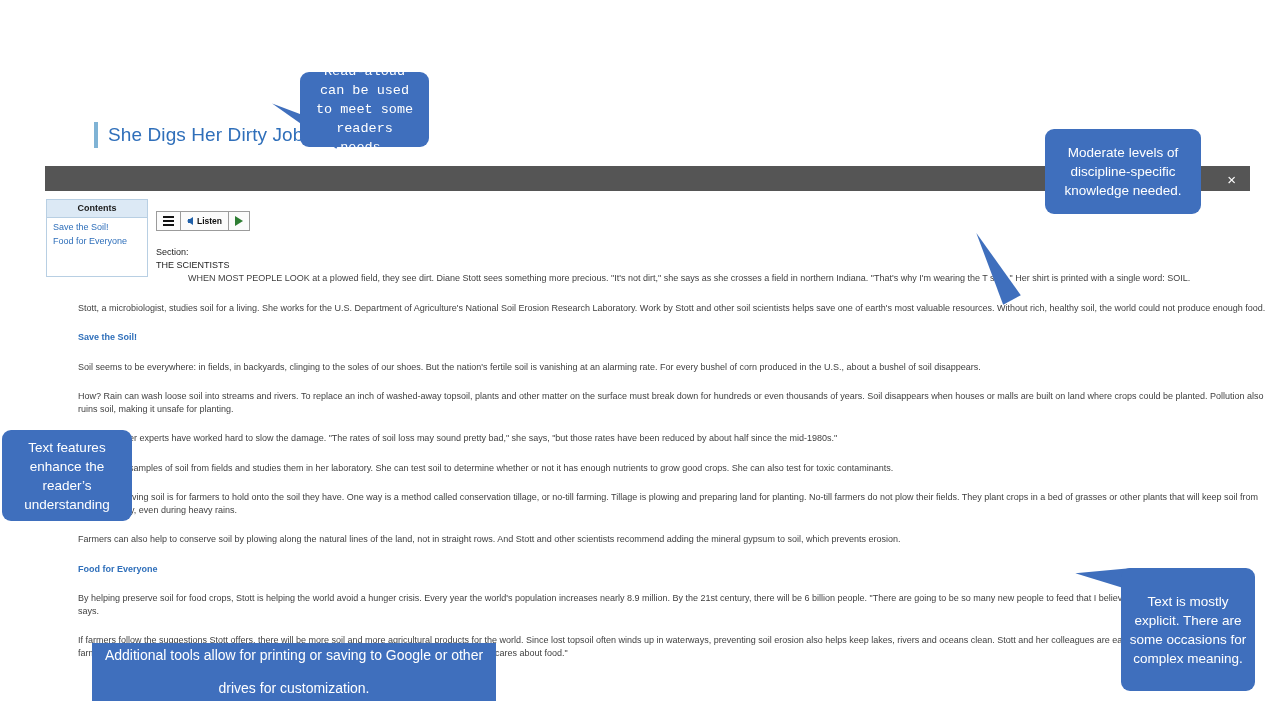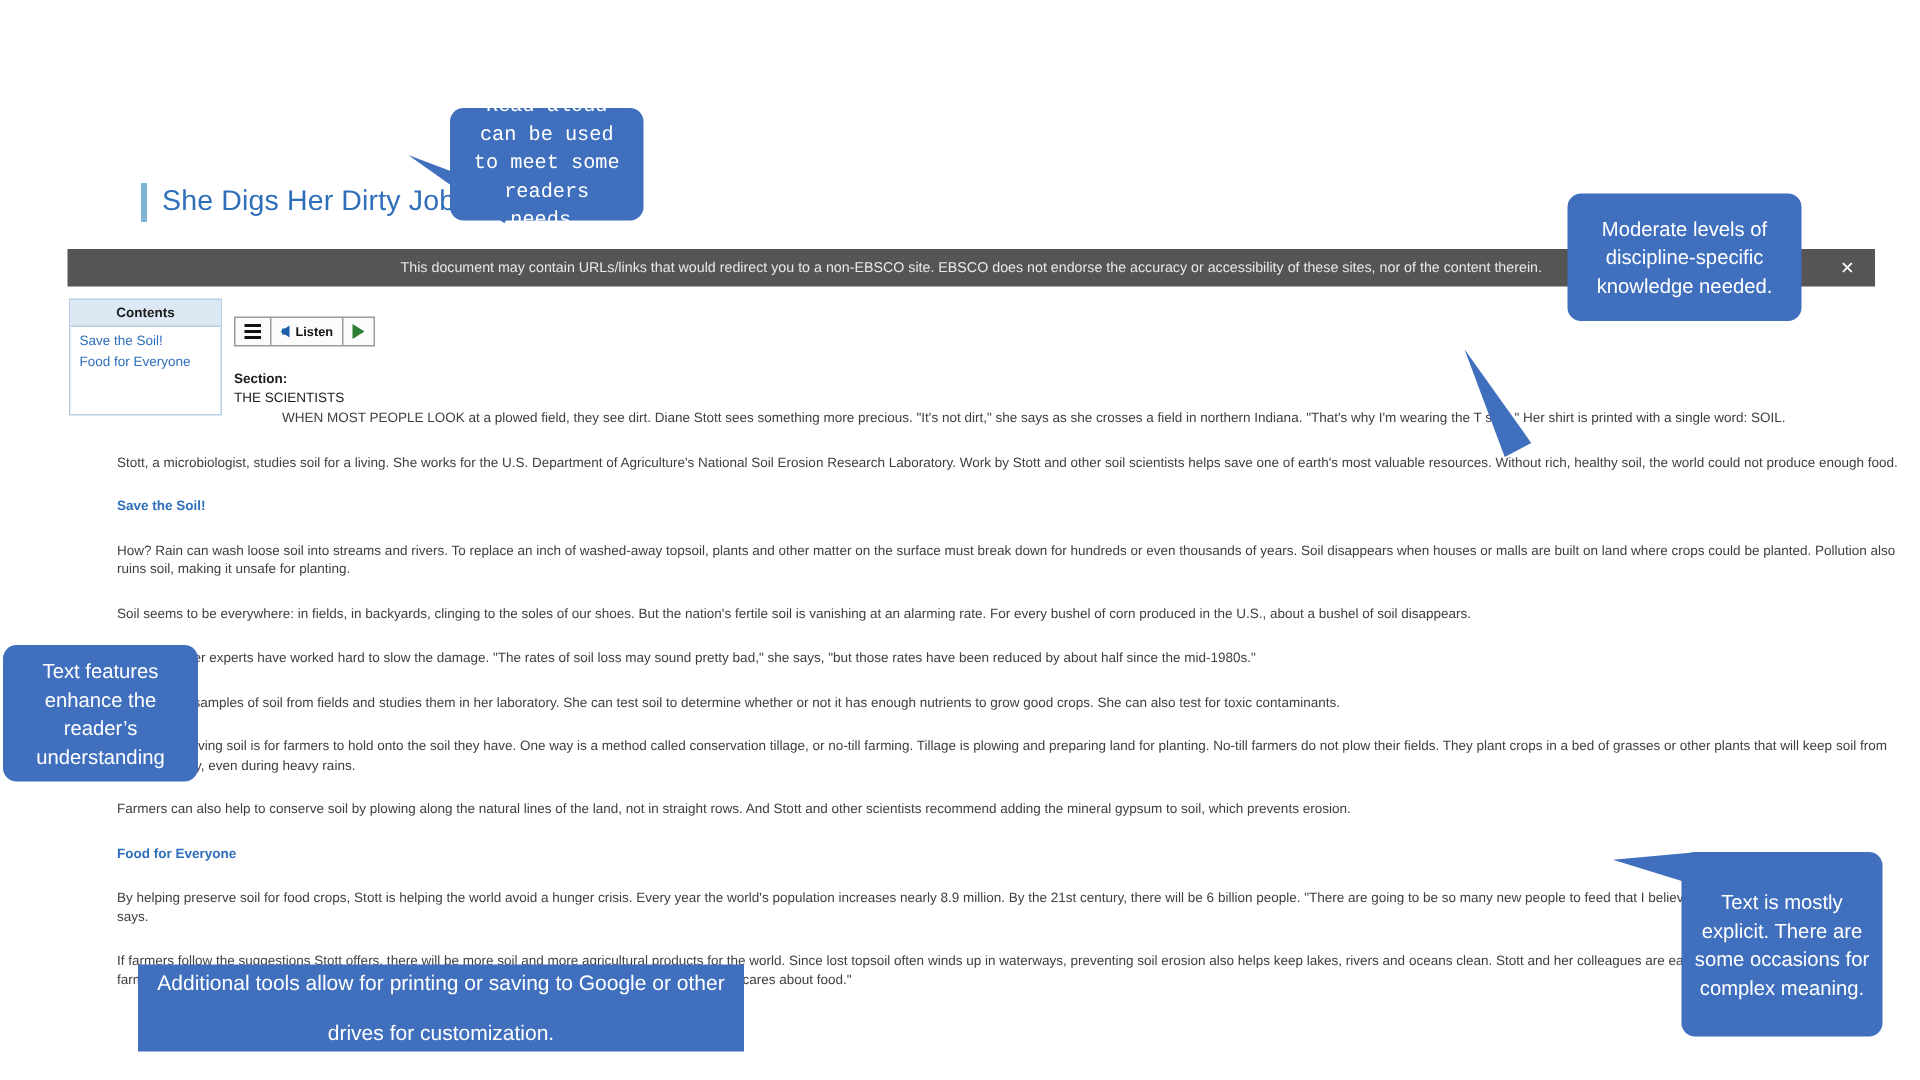--- a/index.html
+++ b/index.html
@@ -138,21 +138,21 @@
 
   
   #section-block {
     position: absolute;
     left: 156px;
     top: 246px;
     font-size: 9px;
     color: #1c1c1c;
     line-height: 13px;
   }
-  #section-label { font-weight: bold; }
+  #section-label { font-weight: normal; }
 
   #body-col {
     position: absolute;
     left: 46px;
     top: 272px;
     width: 1190px;
     font-size: 9px;
     color: #3f3f3f;
     line-height: 12.5px;
     margin-left: 32px;
@@ -225,21 +225,20 @@
 </style>
 </head>
 <body>
 
 <div id="article-title-wrap">
   <div id="title-bar-accent"></div>
   <div id="article-title">She Digs Her Dirty Job</div>
 </div>
 
 <div id="notice-banner">
-  <div id="notice-text">This document may contain URLs/links that would redirect you to a non-EBSCO site. EBSCO does not endorse the accuracy or accessibility of these sites, nor of the content therein.</div>
   <div id="notice-close">×</div>
 </div>
 
 <div id="contents-panel">
   <div id="contents-header">Contents</div>
   <a class="contents-link">Save the Soil!</a>
   <a class="contents-link">Food for Everyone</a>
 </div>
 
 <div id="listen-toolbar">
@@ -262,22 +261,22 @@
 <div id="section-block">
   <div id="section-label">Section:</div>
   <div>THE SCIENTISTS</div>
 </div>
 
 <div id="body-col">
   <p class="para-indent">WHEN MOST PEOPLE LOOK at a plowed field, they see dirt. Diane Stott sees something more precious. "It's not dirt," she says as she crosses a field in northern Indiana. "That's why I'm wearing the T shirt." Her shirt is printed with a single word: SOIL.</p>
   <p>Stott, a microbiologist, studies soil for a living. She works for the U.S. Department of Agriculture's National Soil Erosion Research Laboratory. Work by Stott and other soil scientists helps save one of earth's most valuable resources. Without rich, healthy soil, the world could not produce enough food.</p>
 
   <p class="sub-head">Save the Soil!</p>
+  <p>Soil seems to be everywhere: in fields, in backyards, clinging to the soles of our shoes. But the nation's fertile soil is vanishing at an alarming rate. For every bushel of corn produced in the U.S., about a bushel of soil disappears.</p>
   <p>How? Rain can wash loose soil into streams and rivers. To replace an inch of washed-away topsoil, plants and other matter on the surface must break down for hundreds or even thousands of years. Soil disappears when houses or malls are built on land where crops could be planted. Pollution also ruins soil, making it unsafe for planting.</p>
-  <p>Soil seems to be everywhere: in fields, in backyards, clinging to the soles of our shoes. But the nation's fertile soil is vanishing at an alarming rate. For every bushel of corn produced in the U.S., about a bushel of soil disappears.</p>
   <p>Stott and other experts have worked hard to slow the damage. "The rates of soil loss may sound pretty bad," she says, "but those rates have been reduced by about half since the mid-1980s."</p>
   <p>She gathers samples of soil from fields and studies them in her laboratory. She can test soil to determine whether or not it has enough nutrients to grow good crops. She can also test for toxic contaminants.</p>
   <p>The key to saving soil is for farmers to hold onto the soil they have. One way is a method called conservation tillage, or no-till farming. Tillage is plowing and preparing land for planting. No-till farmers do not plow their fields. They plant crops in a bed of grasses or other plants that will keep soil from washing away, even during heavy rains.</p>
   <p>Farmers can also help to conserve soil by plowing along the natural lines of the land, not in straight rows. And Stott and other scientists recommend adding the mineral gypsum to soil, which prevents erosion.</p>
 
   <p class="sub-head">Food for Everyone</p>
   <p>By helping preserve soil for food crops, Stott is helping the world avoid a hunger crisis. Every year the world's population increases nearly 8.9 million. By the 21st century, there will be 6 billion people. "There are going to be so many new people to feed that I believe a food crunch is coming," Stott says.</p>
   <p>If farmers follow the suggestions Stott offers, there will be more soil and more agricultural products for the world. Since lost topsoil often winds up in waterways, preventing soil erosion also helps keep lakes, rivers and oceans clean. Stott and her colleagues are eager to share their findings with farmers, environmental groups, farm bureaus and other scientists: "We'll pretty much talk to anyone who cares about food."</p>
 </div>
 

